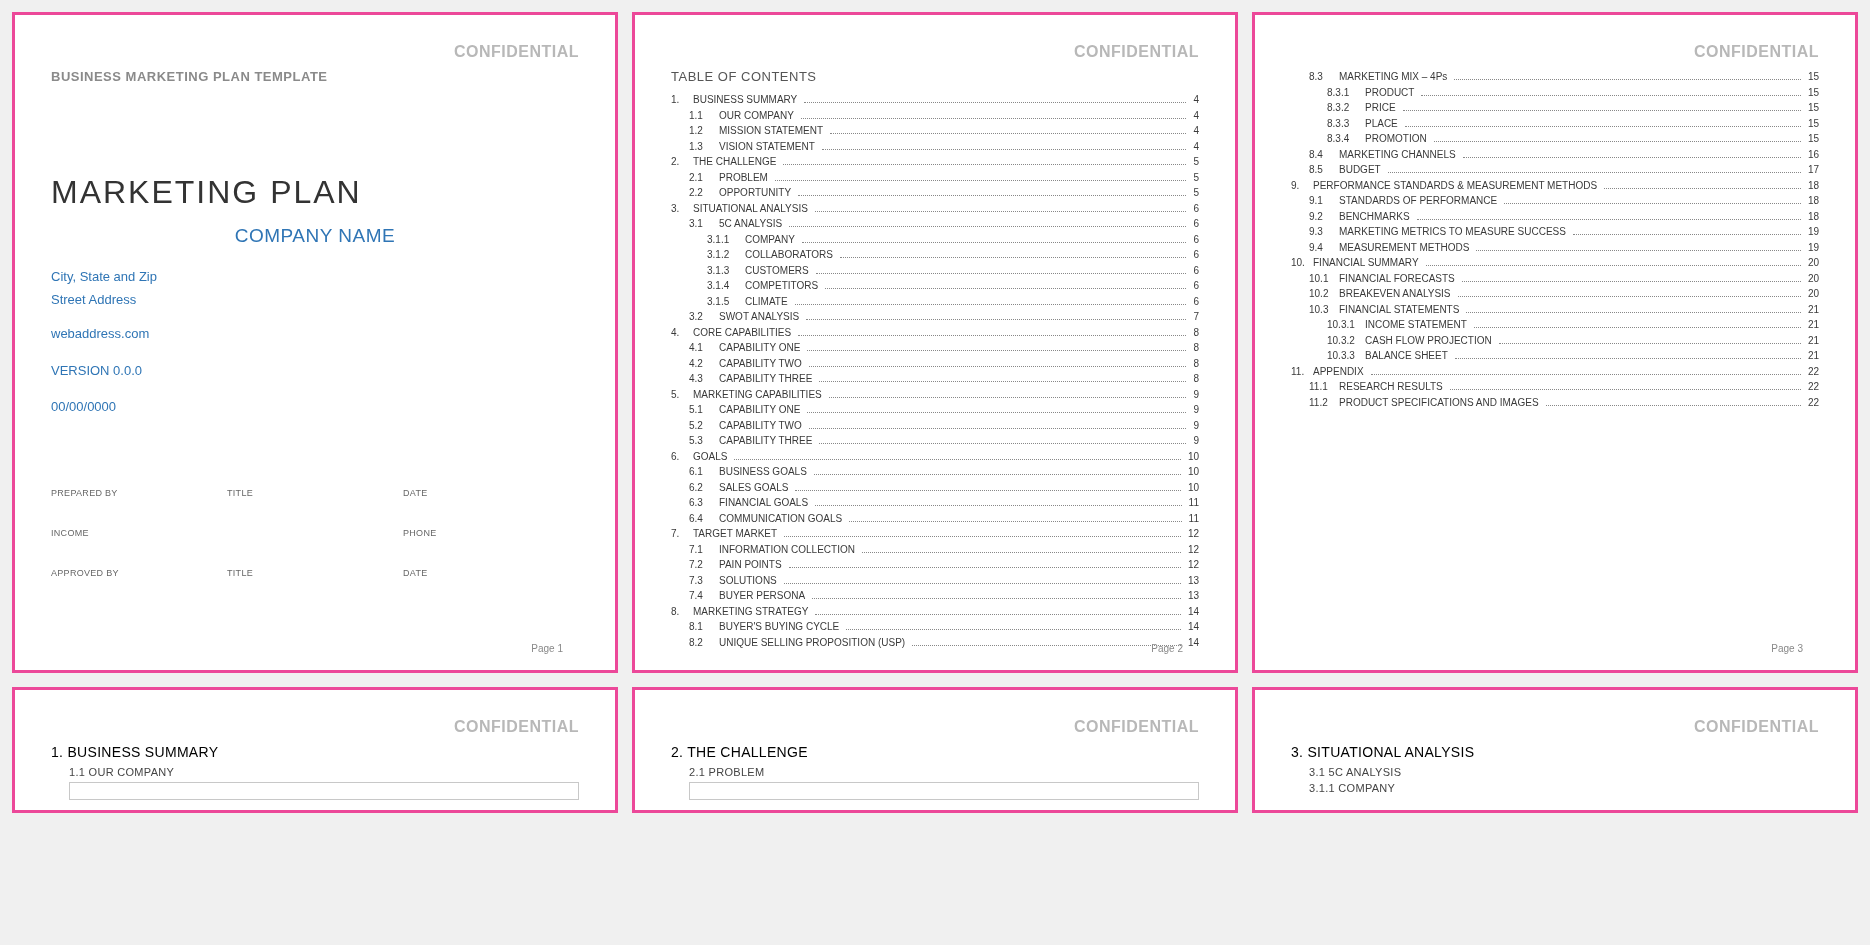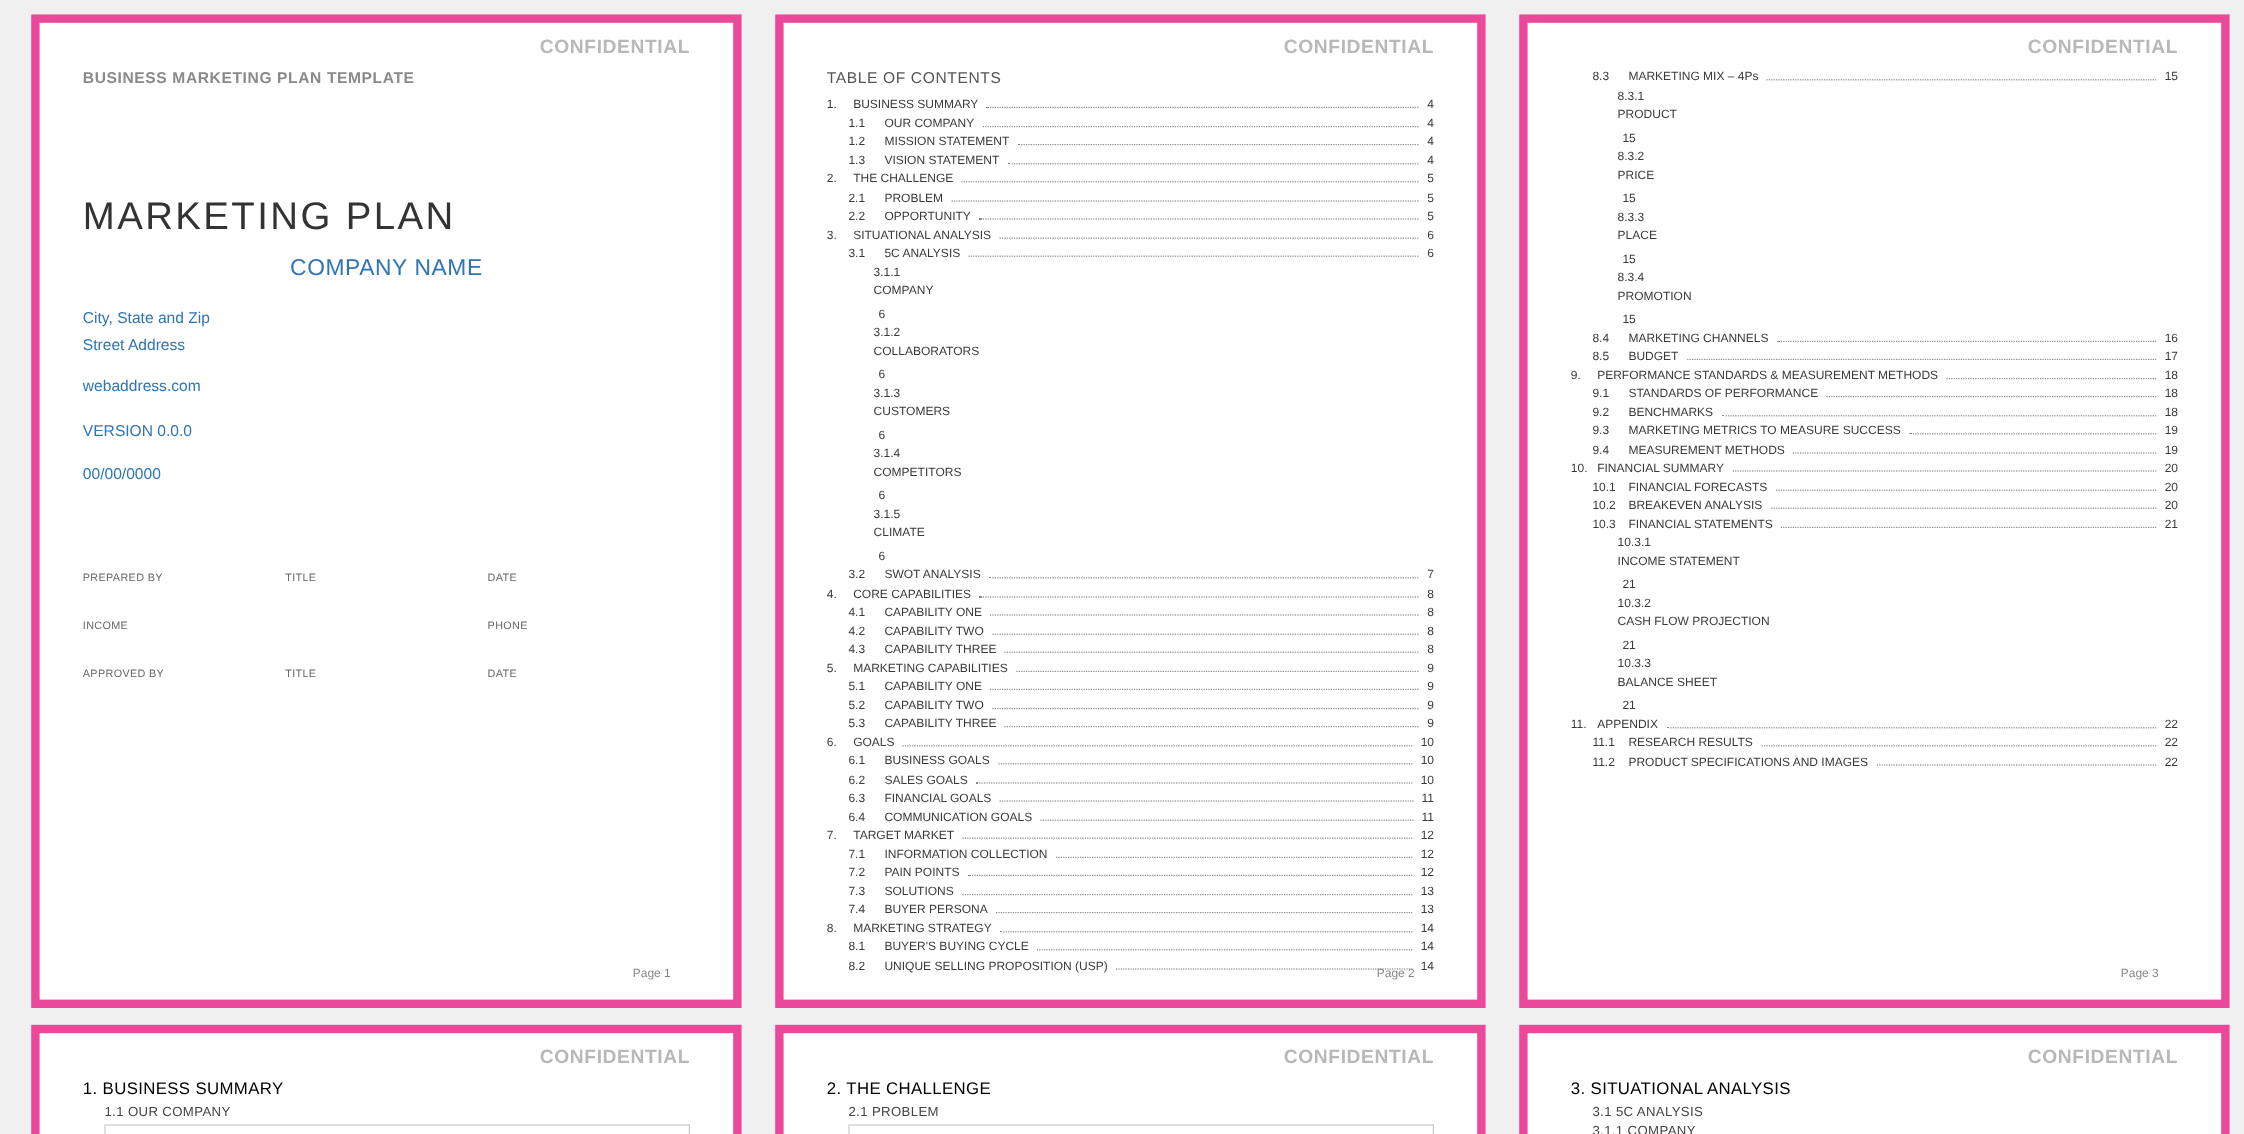--- a/index.html
+++ b/index.html
@@ -10,27 +10,26 @@
   }
   .pages {
     display: grid;
     grid-template-columns: repeat(3, 1fr);
     gap: 14px;
     max-width: 1846px;
     margin: 0 auto;
   }
   .page {
     background: #fff;
-    border: 7px solid #ec4899;
-    padding: 12px 36px 20px 36px;
+    border: 3px solid #ec4899;
+    padding: 28px 36px 20px 36px;
     position: relative;
     min-height: 640px;
     font-size: 11px;
     color: #444;
-    margin-left: 14px;
   }
   .page.short { min-height: 100px; padding-bottom: 10px; }
   .confidential {
     text-align: right;
     font-weight: 600;
     color: #b8b8b8;
     font-size: 16px;
     letter-spacing: 0.5px;
     margin-bottom: 8px;
   }
@@ -123,21 +122,21 @@
     border-bottom: 1px dotted #888;
     margin: 0 3px 3px 3px;
     height: 1px;
   }
   .toc-page {
     flex: 0 0 auto;
     padding-left: 4px;
   }
   .lvl1 { padding-left: 0; }
   .lvl2 { padding-left: 18px; }
-  .lvl3 { padding-left: 36px; flex-direction: column; }
+  .lvl3 { padding-left: 36px; }
   .lvl1 .toc-num { min-width: 22px; }
   .lvl2 .toc-num { min-width: 30px; }
   .lvl3 .toc-num { min-width: 38px; }
   .sec-h1 {
     font-size: 14px;
     color: #000000;
     letter-spacing: 0.3px;
     margin-top: 4px;
     margin-bottom: 6px;
   }

